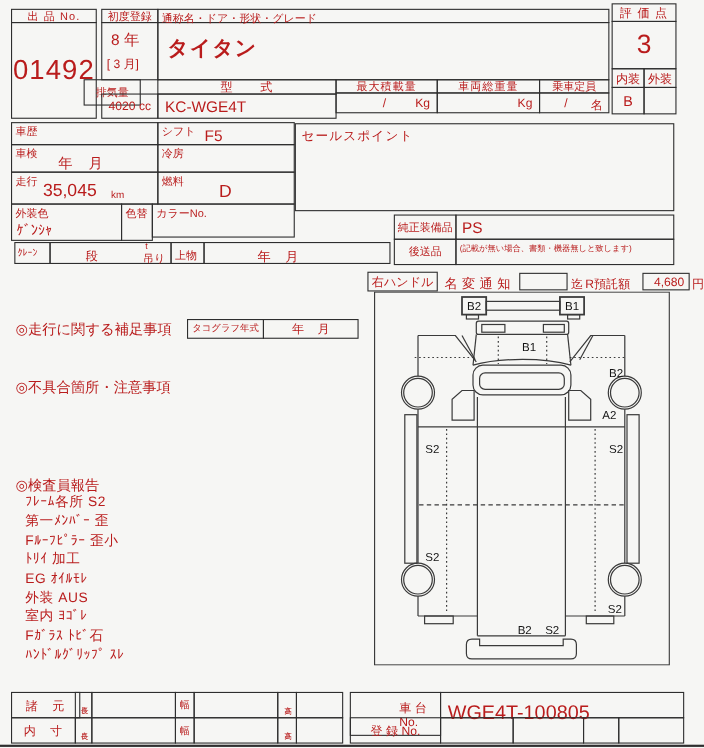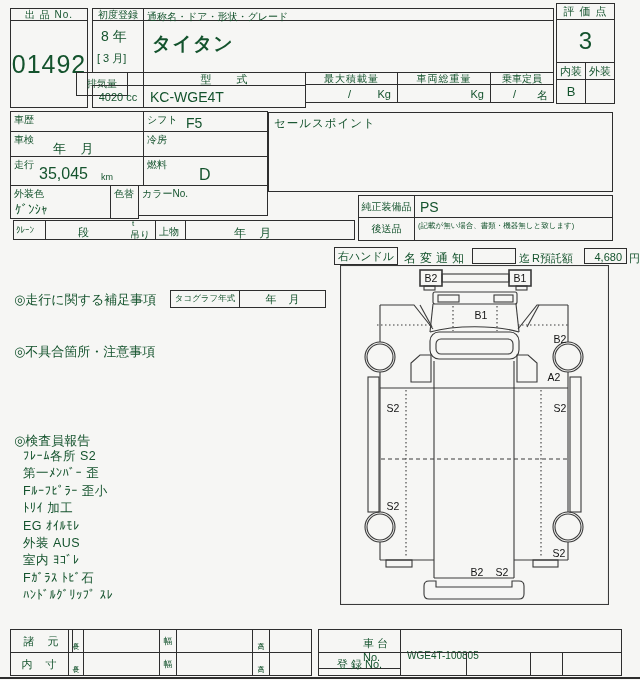--- a/index.html
+++ b/index.html
@@ -2,21 +2,21 @@
 <html><head>
 <meta charset="utf-8">
 <style>
   html,body{margin:0;padding:0;}
   body{
     font-family:"Liberation Sans","DejaVu Sans",sans-serif;
     background:#e9e9e9;
   }
   #sheet{
     position:relative;width:640px;height:680px;
-    background:#f6f6f4;color:#14532d;overflow:hidden;
+    background:#f6f6f4;color:#b91c1c;overflow:hidden;
   }
   .c{position:absolute;box-sizing:border-box;border:1px solid #2e2e2e;background:transparent;}
   .nb{border:none;}
   .lbl{font-size:10px;display:flex;align-items:center;justify-content:center;letter-spacing:1px;}
   .lblL{font-size:10px;padding:1px 0 0 3px;}
   .pre{white-space:pre;}
   .cen{display:flex;align-items:center;justify-content:center;}
   .txt{position:absolute;}
   .vtxt{writing-mode:vertical-rl;text-orientation:upright;font-size:7px;line-height:1;display:flex;align-items:center;justify-content:center;}
   ul#insp{list-style:none;margin:0;padding:0;font-size:12.5px;line-height:17.4px;letter-spacing:.5px;}
@@ -246,21 +246,21 @@
   <div class="c lbl" style="left:10px;top:652px;width:59px;height:24px;font-size:11px;">内　寸</div>
   <div class="c vtxt" style="left:68px;top:652px;width:16px;height:24px;">長さ</div>
   <div class="c" style="left:83px;top:652px;width:77px;height:24px;"></div>
   <div class="c lbl" style="left:159px;top:652px;width:18px;height:24px;font-size:9px;letter-spacing:0;">幅</div>
   <div class="c" style="left:176px;top:652px;width:77px;height:24px;"></div>
   <div class="c vtxt" style="left:252px;top:652px;width:18px;height:24px;">高さ</div>
   <div class="c" style="left:269px;top:652px;width:43px;height:24px;"></div>
 
   <div class="c lbl" style="left:318px;top:629px;width:83px;height:40px;font-size:11px;letter-spacing:0;padding-left:44px;">車 台 No.</div>
   <div class="c" style="left:400px;top:629px;width:222px;height:24px;">
-    <span class="txt" style="left:6px;top:20px;font-size:10px;">WGE4T-100805</span>
+    <span class="txt" style="left:6px;top:8px;font-size:18px;">WGE4T-100805</span>
   </div>
   <div class="c lbl" style="left:318px;top:652px;width:83px;height:24px;font-size:11px;letter-spacing:0;">登 録 No.</div>
   <div class="c" style="left:400px;top:652px;width:67px;height:24px;"></div>
   <div class="c" style="left:466px;top:652px;width:65px;height:24px;"></div>
   <div class="c" style="left:530px;top:652px;width:33px;height:24px;"></div>
   <div class="c" style="left:562px;top:652px;width:60px;height:24px;"></div>
 
   <div class="nb" style="position:absolute;left:0;top:677px;width:640px;height:2px;background:#2e2e2e;"></div>
 
 </div>

